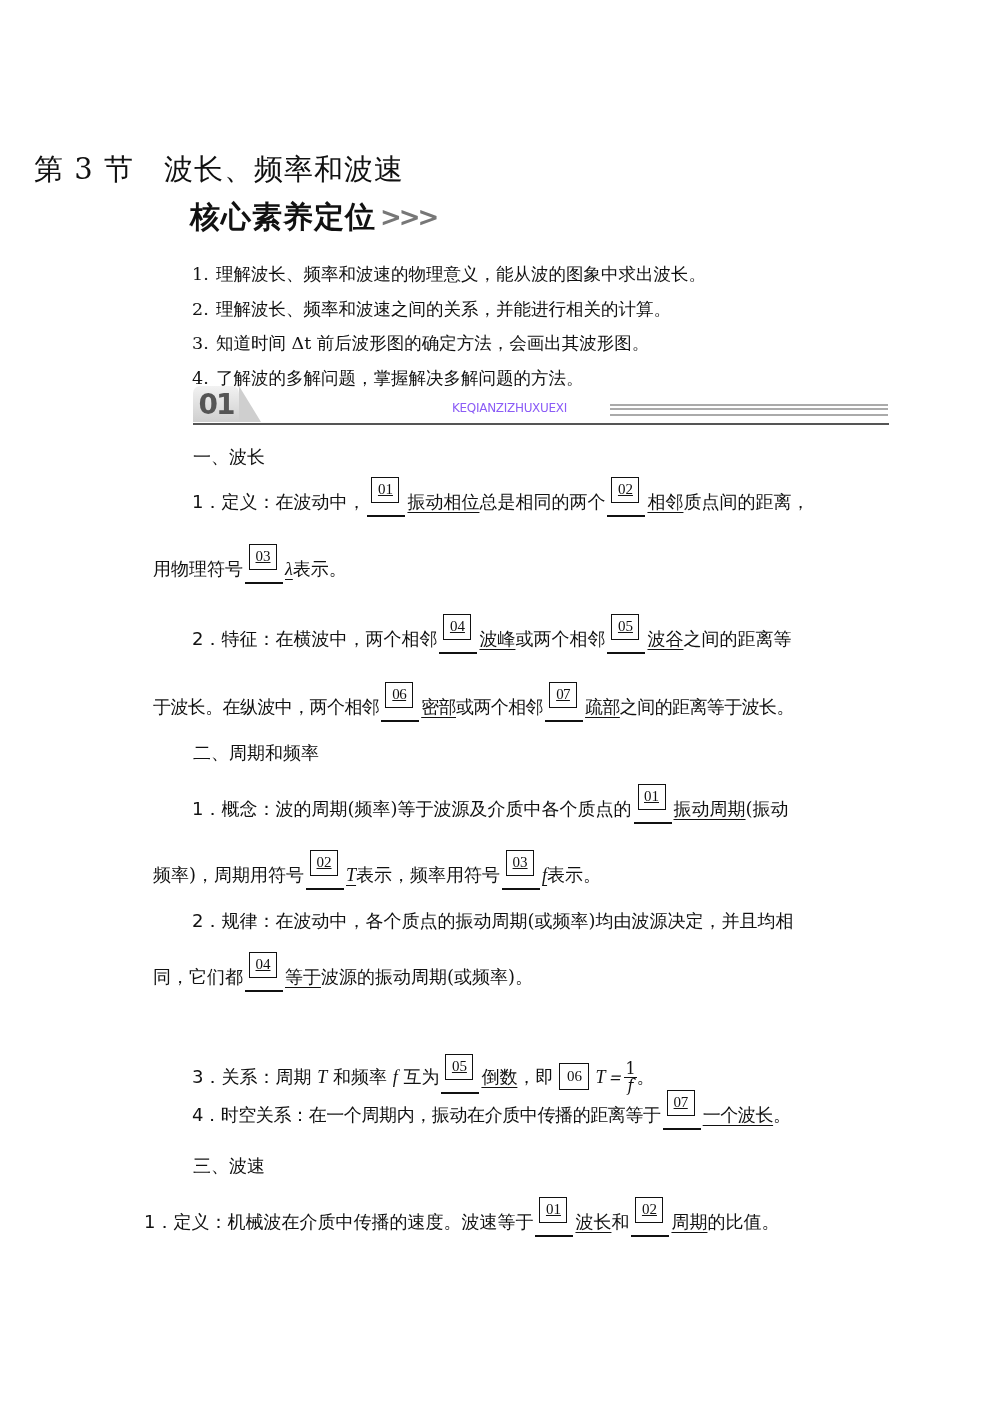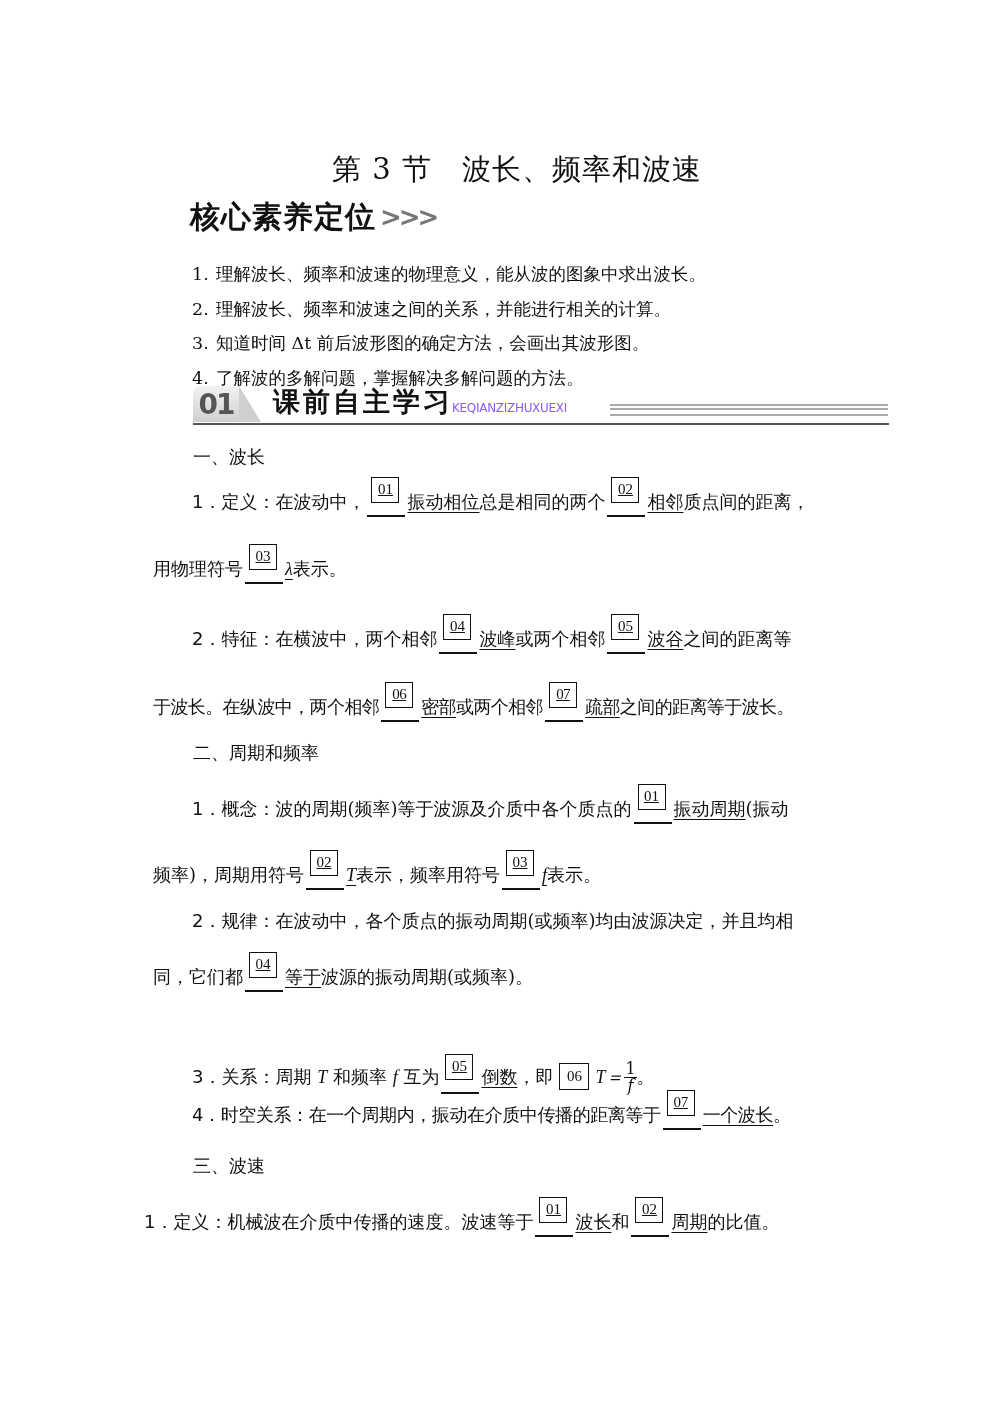--- a/index.html
+++ b/index.html
@@ -3,21 +3,21 @@
 <meta charset="utf-8">
 <style>
   html, body { margin: 0; padding: 0; background: #ffffff; }
   body {
     width: 1000px; height: 1414px; position: relative; overflow: hidden;
     font-family: "DejaVu Serif", "Liberation Serif", serif;
     color: #111;
   }
   .abs { position: absolute; }
   .title {
-    left: 0; width: 1000px; top: 150px; text-align: center;
+    left: 0; width: 1000px; top: 150px; 
     font-size: 29px; letter-spacing: 1px; padding-left: 34px; box-sizing: border-box;
   }
   .core-header {
     left: 190px; top: 197px; height: 40px; display: flex; align-items: center;
     font-family: "DejaVu Sans", "Liberation Sans", sans-serif; font-weight: bold;
     font-size: 30px; color: #111; letter-spacing: 1px;
   }
   .core-header .arrows { color: #777; font-size: 26px; letter-spacing: -3px; margin-left: 4px; font-weight: bold; }
   .objectives { left: 192px; top: 243px; margin-top: 14px; }
   .obj { font-size: 17.5px; height: 34.5px; line-height: 34.5px; white-space: nowrap; }
@@ -88,21 +88,20 @@
 <div class="abs objectives">
   <div class="obj"><span class="num">1.</span><span>理解波长、频率和波速的物理意义，能从波的图象中求出波长。</span></div>
   <div class="obj"><span class="num">2.</span><span>理解波长、频率和波速之间的关系，并能进行相关的计算。</span></div>
   <div class="obj"><span class="num">3.</span><span>知道时间 Δt 前后波形图的确定方法，会画出其波形图。</span></div>
   <div class="obj"><span class="num">4.</span><span>了解波的多解问题，掌握解决多解问题的方法。</span></div>
 </div>
 
 <div class="abs banner">
   <div class="badge">01</div>
   <div class="slant"></div>
-  <div class="cn">课前自主学习</div>
   <div class="en">KEQIANZIZHUXUEXI</div>
   <div class="lines"></div>
   <div class="baseline"></div>
 </div>
 
 <div class="p" style="left:193px; top:442px;">一、波长</div>
 
 <div class="p" style="left:192px; top:485px;">
   <span class="b">1．定义：</span><span>在波动中，</span><span class="blank"><span class="box">01</span></span><span class="ans">振动相位</span><span>总是相同的两个</span><span class="blank"><span class="box">02</span></span><span class="ans">相邻</span><span>质点间的距离，</span>
 </div>

